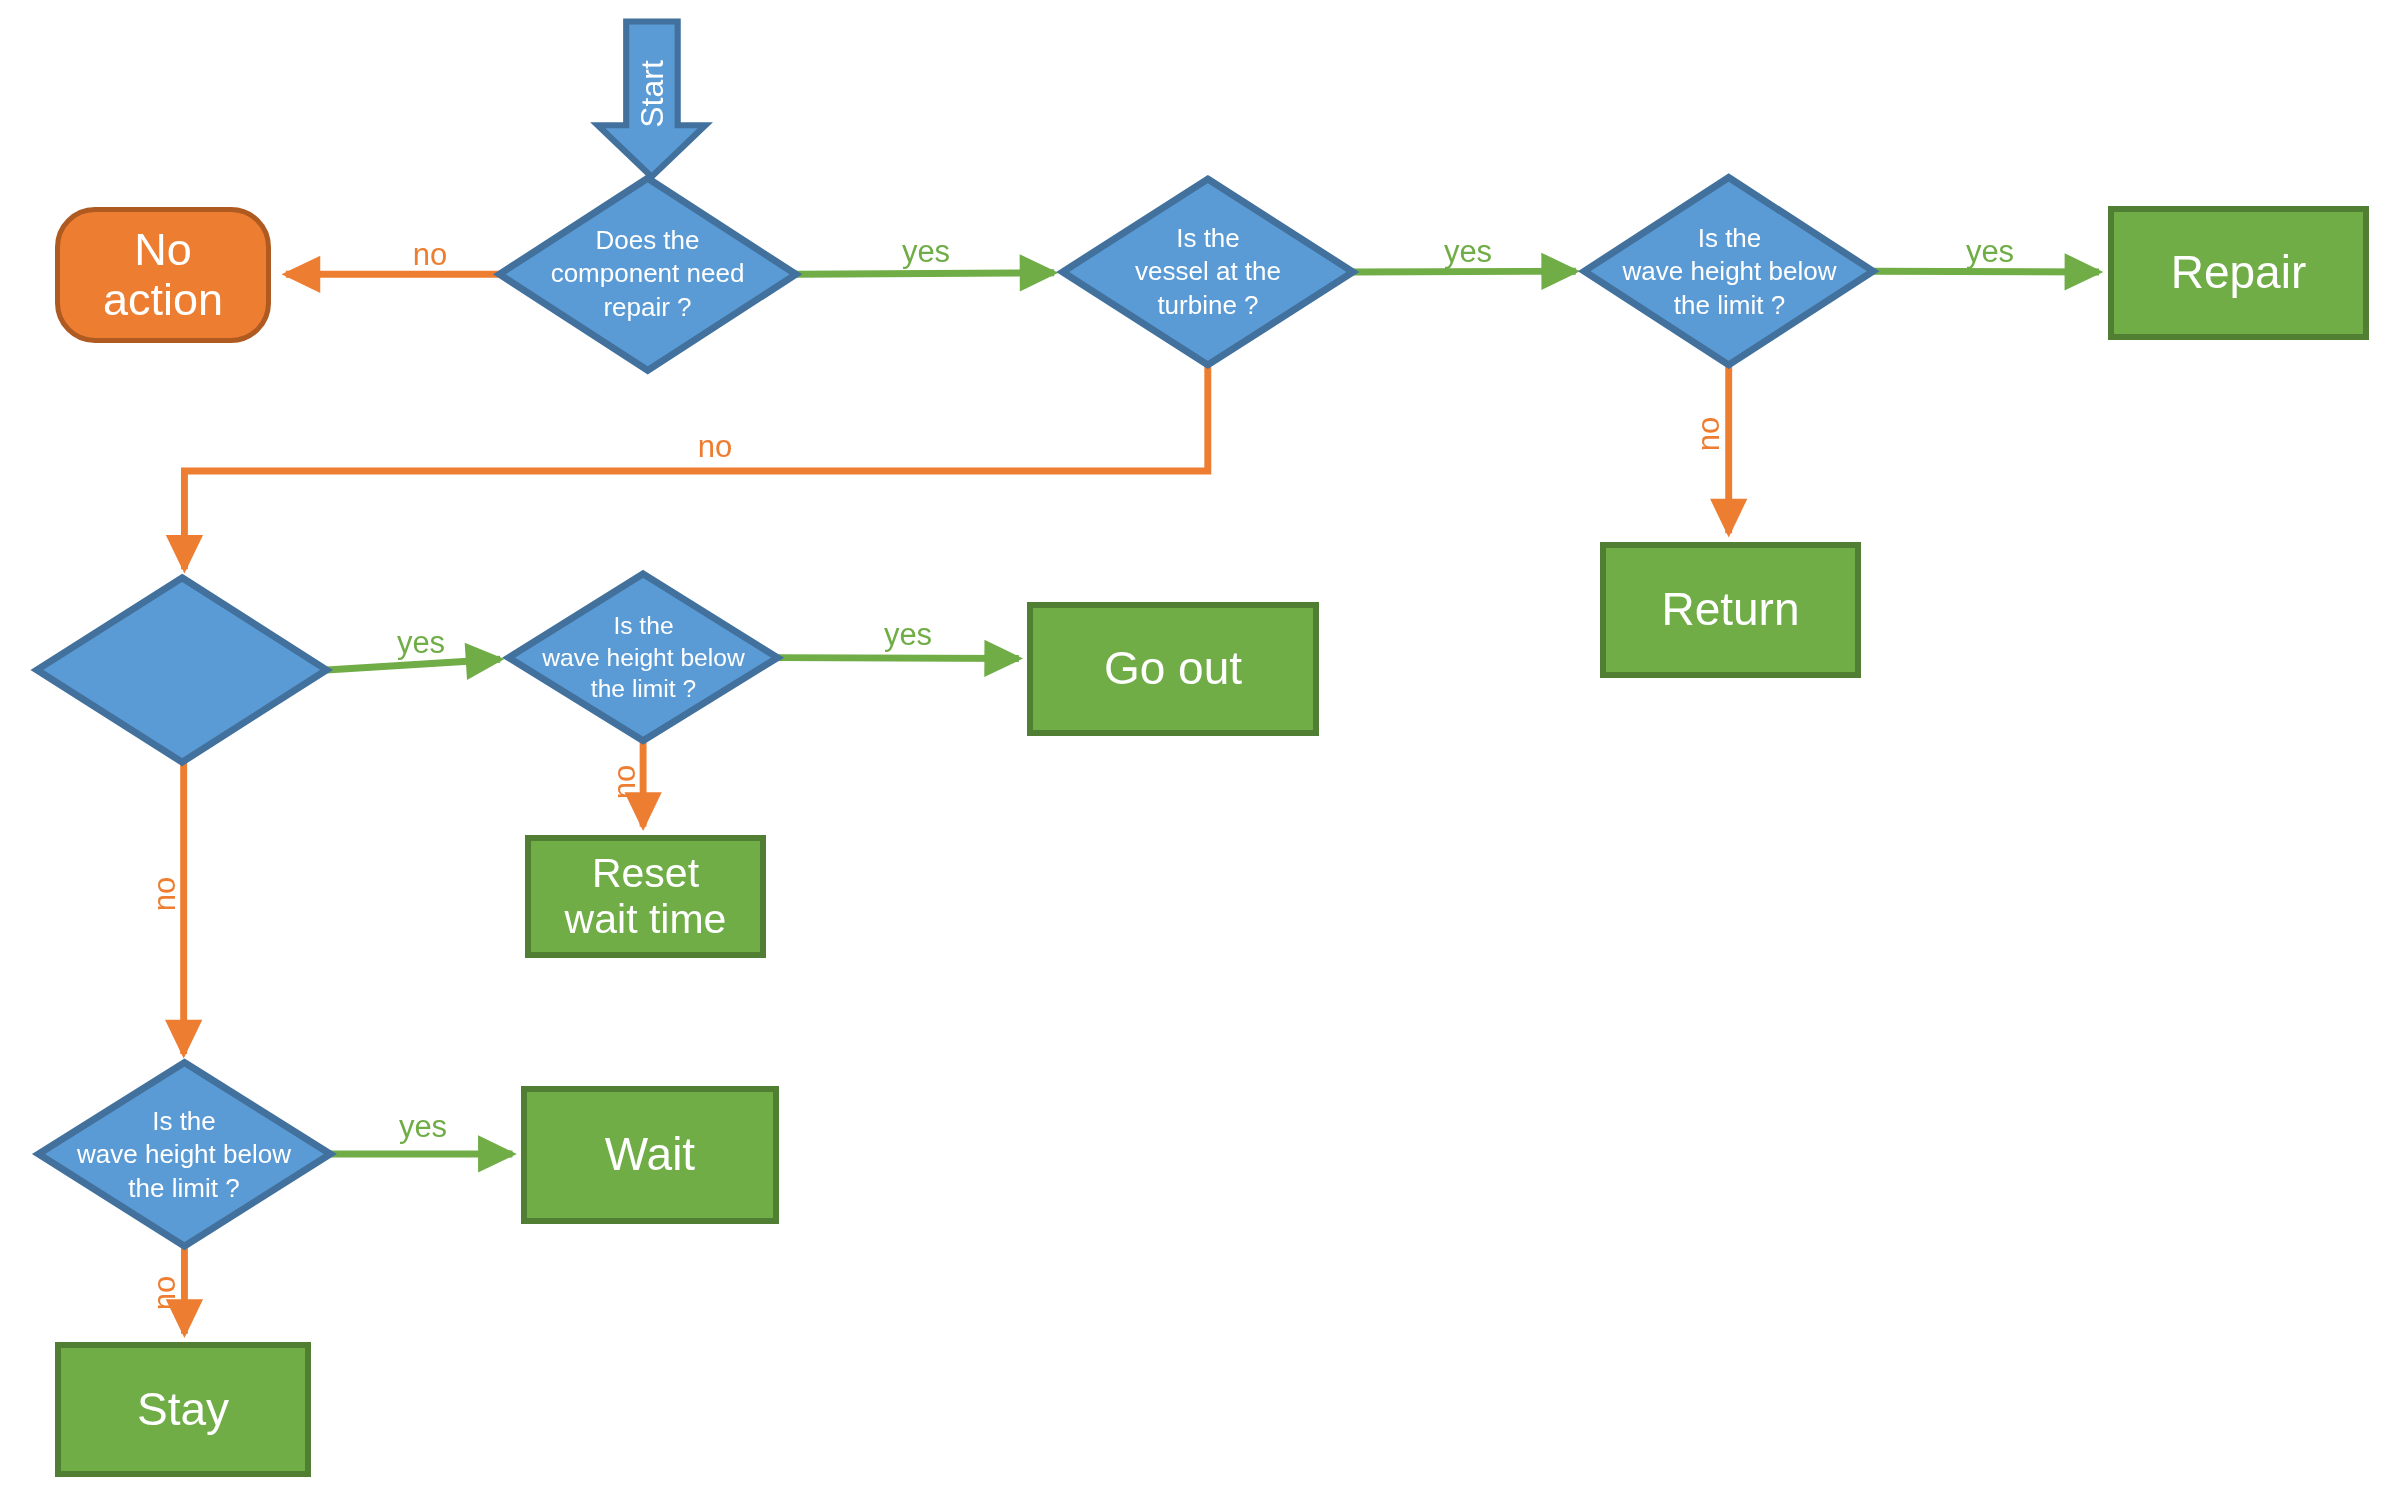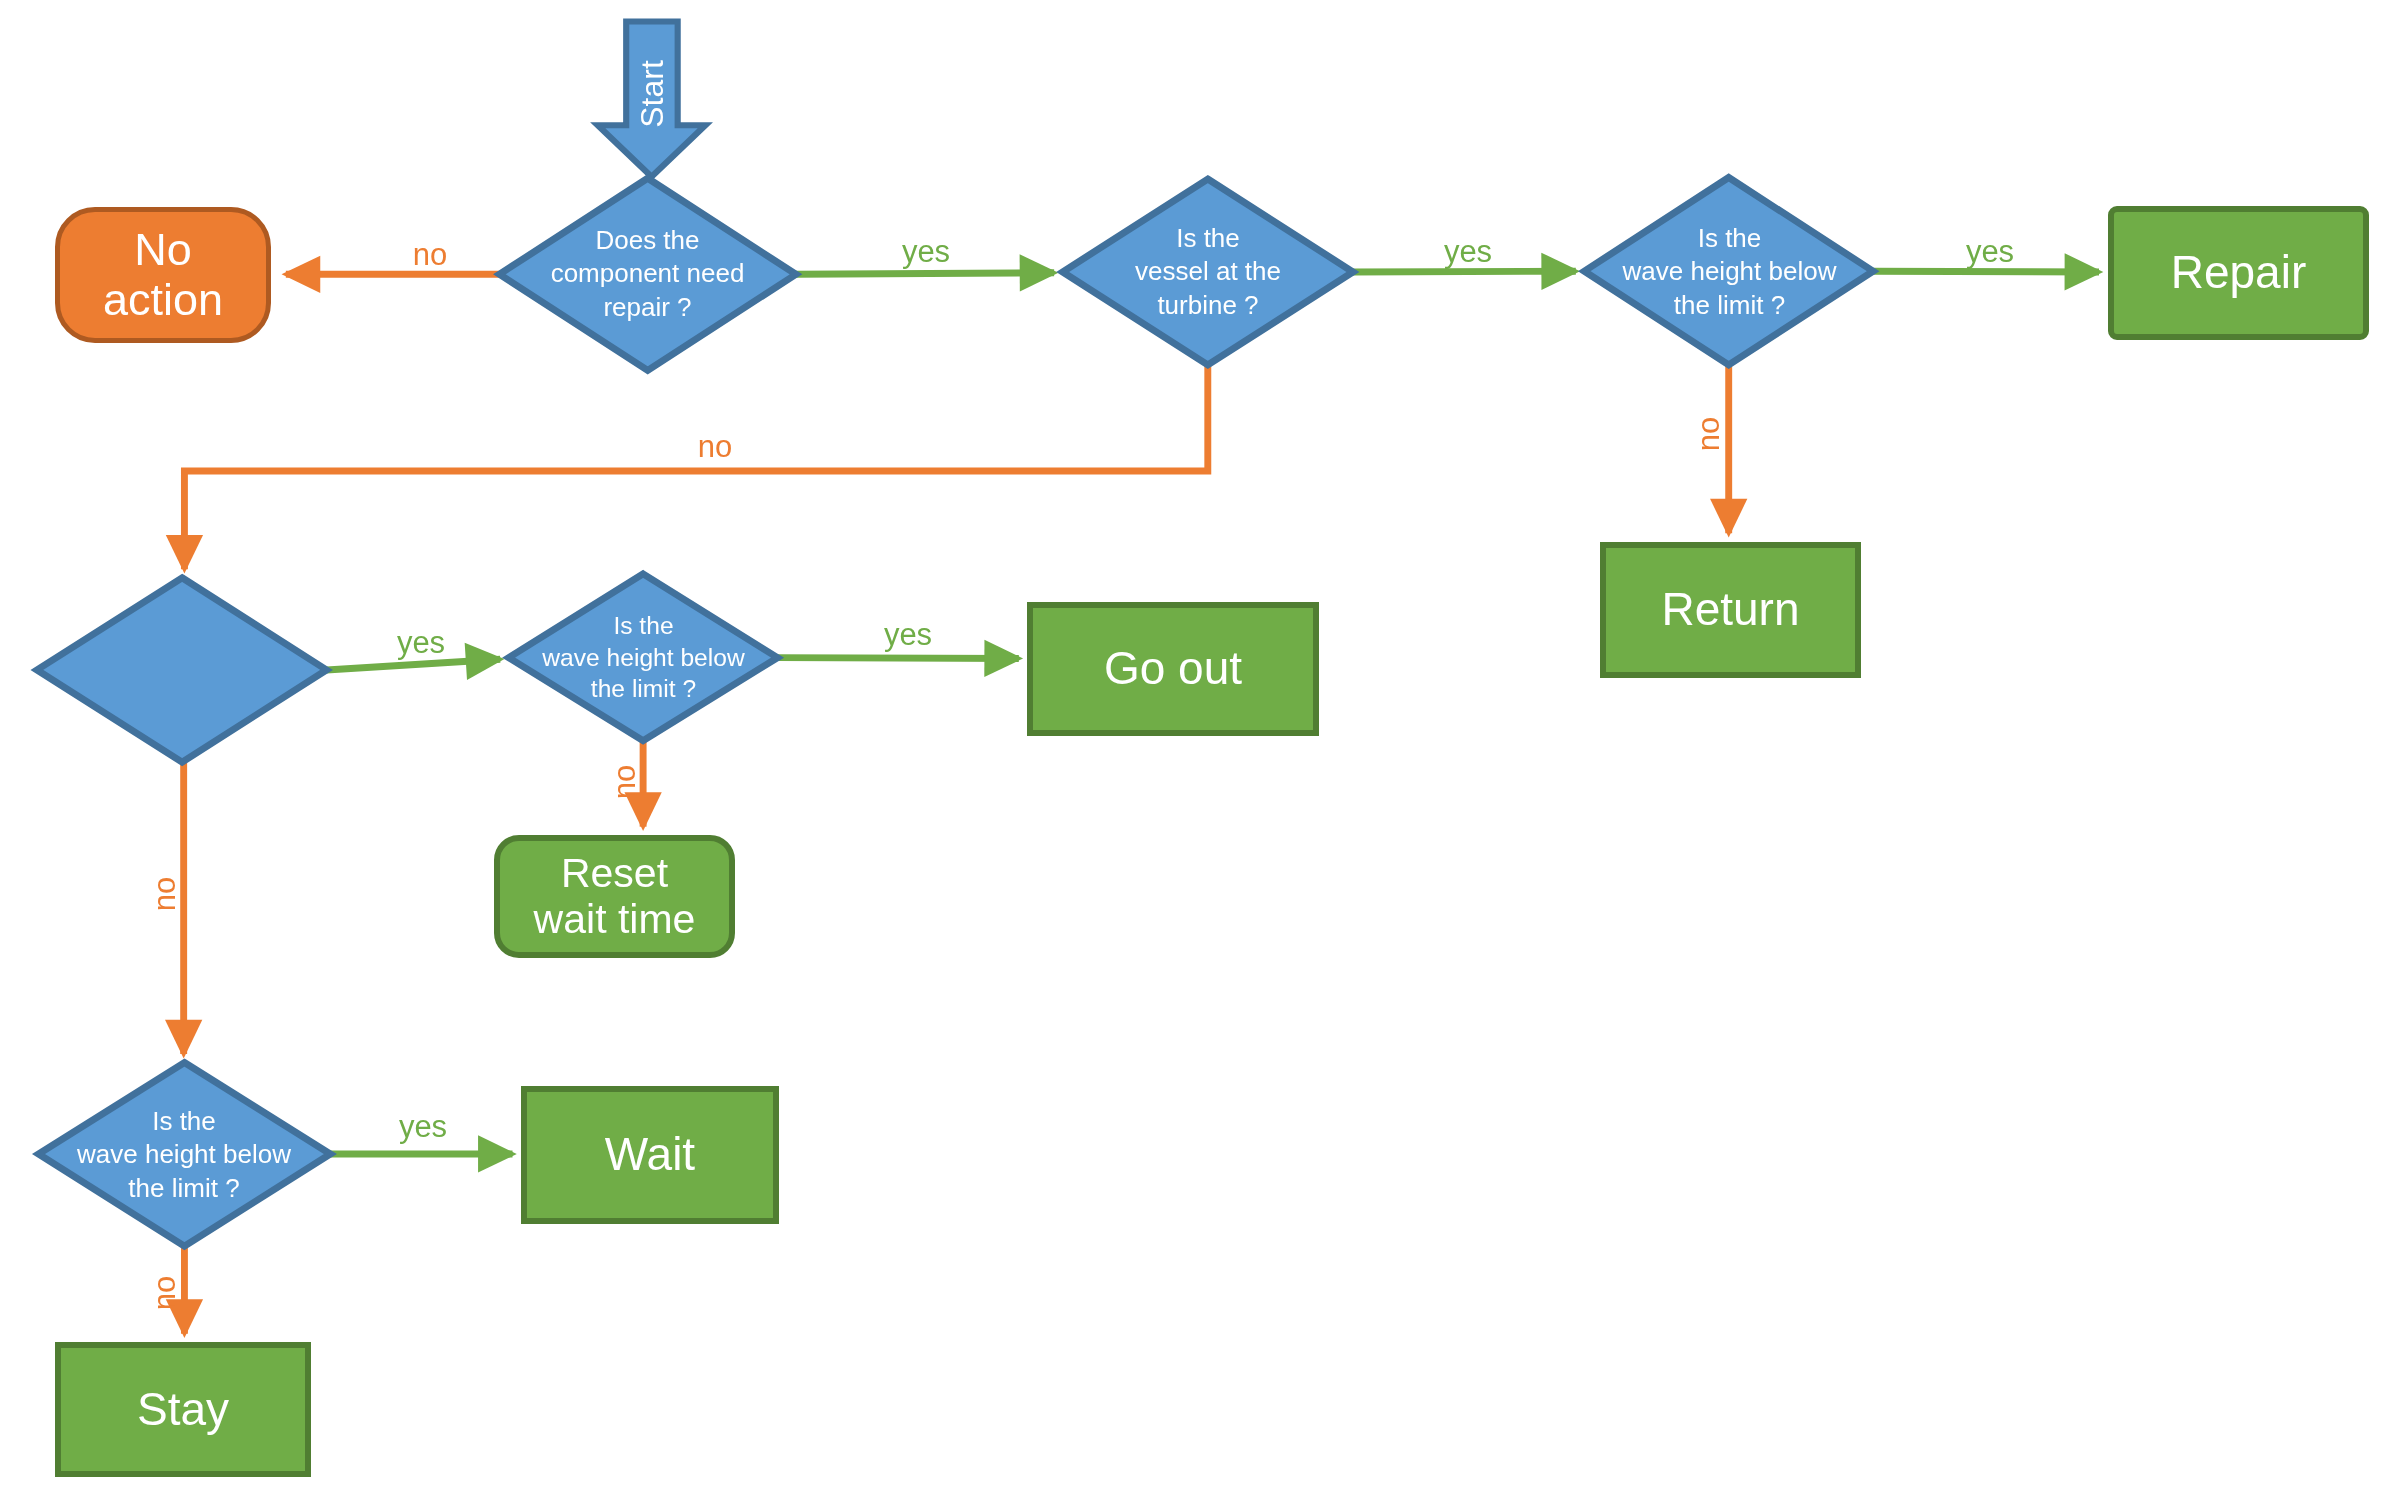--- a/index.html
+++ b/index.html
@@ -147,24 +147,24 @@
 the limit ?</div>
   <div class="node-text" style="left:509px;  top:574px; width:269px; height:167px; font-size:24.6px;">Is the
 wave height below
 the limit ?</div>
   <div class="node-text" style="left:38px;   top:1063px; width:292px; height:184px;">Is the
 wave height below
 the limit ?</div>
 
   <div class="box stop" style="left:55px;   top:207px;  width:216px; height:136px;">No
 action</div>
-  <div class="box" style="left:2108px; top:206px;  width:261px; height:134px;border-radius:9px;">Repair</div>
+  <div class="box" style="left:2108px; top:206px;  width:261px; height:134px;">Repair</div>
   <div class="box" style="left:1600px; top:542px;  width:261px; height:136px;">Return</div>
   <div class="box" style="left:1027px; top:602px;  width:292px; height:134px;">Go out</div>
-  <div class="box" style="left:494px;  top:835px; width:241px; height:123px; font-size:41px;border-radius:25px;">Reset
+  <div class="box" style="left:525px;  top:835px; width:241px; height:123px; font-size:41px;">Reset
 wait time</div>
   <div class="box" style="left:521px;  top:1086px; width:258px; height:138px;">Wait</div>
   <div class="box" style="left:55px;   top:1342px; width:256px; height:135px;">Stay</div>
 
   <div class="edge-label no" style="left:430px;  top:254px;">no</div>
   <div class="edge-label yes" style="left:926px; top:251px;">yes</div>
   <div class="edge-label yes" style="left:1468px; top:251px;">yes</div>
   <div class="edge-label yes" style="left:1990px; top:251px;">yes</div>
   <div class="edge-label no vert" style="left:1708px; top:434px;">no</div>
   <div class="edge-label no" style="left:715px;  top:446px;">no</div>

